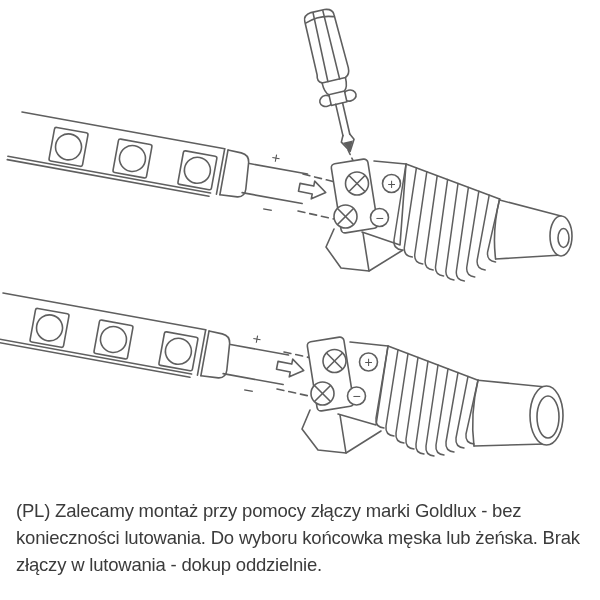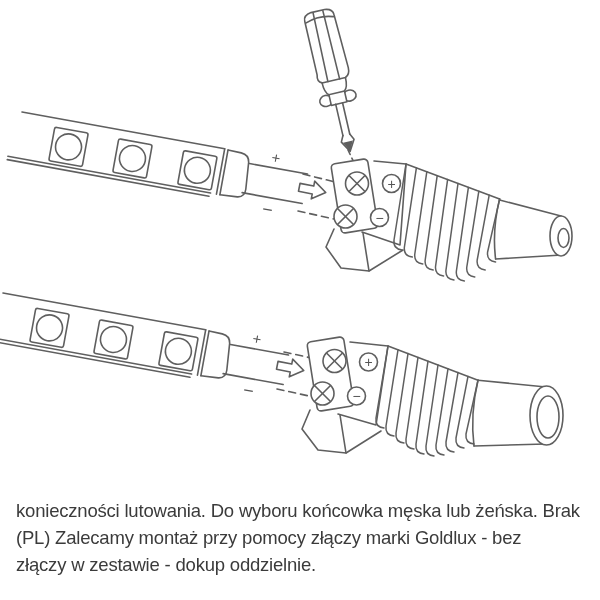--- a/index.html
+++ b/index.html
@@ -169,16 +169,16 @@
     </g>
     <g>
       <circle class="fillw" cx="356.5" cy="396" r="9"></circle>
       <text x="356.5" y="401" font-size="14" text-anchor="middle">−</text>
     </g>
   </g>
 </svg>
 </div>
 
 <div class="caption">
+  <div>(PL) Zalecamy montaż przy pomocy złączy marki Goldlux - bez</div>
   <div>konieczności lutowania. Do wyboru końcowka męska lub żeńska. Brak</div>
-  <div>(PL) Zalecamy montaż przy pomocy złączy marki Goldlux - bez</div>
-  <div>złączy w zestawie - dokup oddzielnie.</div>
+  <div>złączy w lutowania - dokup oddzielnie.</div>
 </div>
 
 </body></html>

